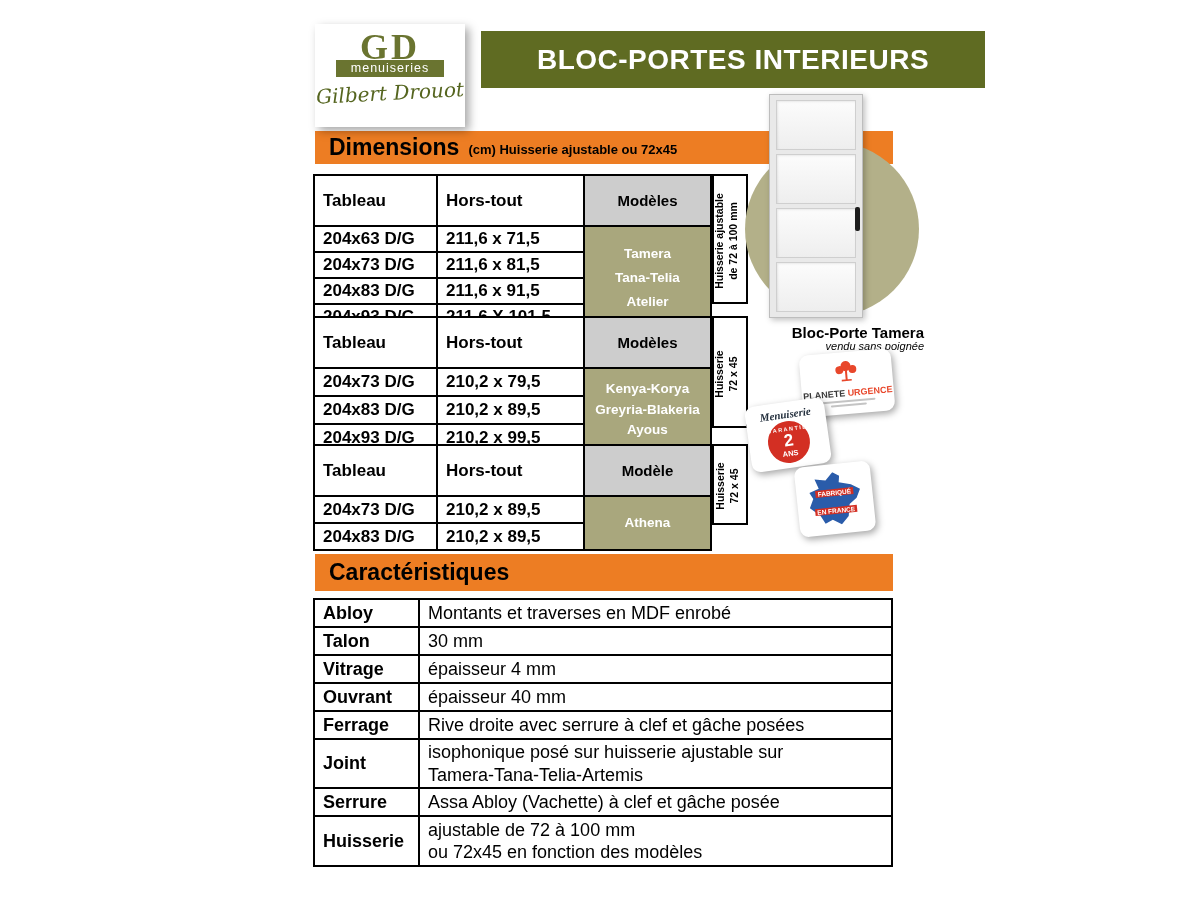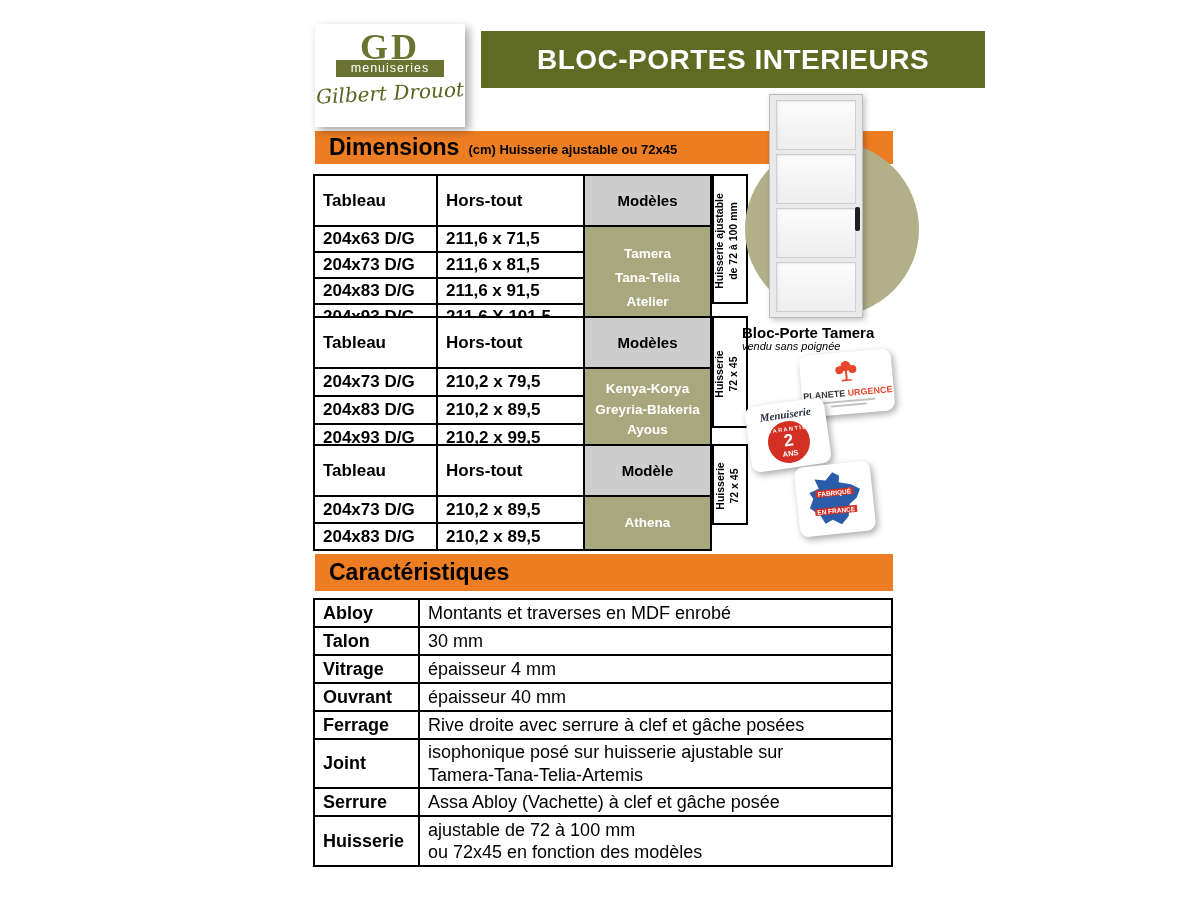--- a/index.html
+++ b/index.html
@@ -54,21 +54,21 @@
   
   .door-circle { position:absolute; left:745px; top:126px; width:174px; height:174px; border-radius:50%;
                  background:#B3B089; z-index:0; }
   .door { position:absolute; left:769px; top:78px; width:94px; height:224px; background:#E9E9E9;
           border:1px solid #BDBDBD; padding:5px 6px; display:flex; flex-direction:column; gap:4px;
           box-shadow:2px 2px 6px rgba(0,0,0,0.25); z-index:1; }
   .door .panel { flex:1; background:linear-gradient(180deg,#FCFCFC,#EEEEEE); border:1px solid #CFCFCF;
                  box-shadow:inset 1px 1px 2px rgba(0,0,0,0.08); }
   .door .handle { position:absolute; right:2px; top:112px; width:5px; height:24px; background:#1E1E1E;
                   border-radius:2px; }
-  .door-caption { position:absolute; left:742px; top:308px; width:182px; text-align:left; z-index:2; }
+  .door-caption { position:absolute; left:742px; top:308px; width:182px; text-align:right; z-index:2; }
   .door-caption .cap { font-weight:bold; font-size:15px; }
   .door-caption .sub { font-style:italic; font-size:11px; margin-top:-1px; }
 
   
   .badge { position:absolute; background:#fff; border-radius:9px; box-shadow:2px 3px 7px rgba(0,0,0,0.35);
            display:flex; flex-direction:column; align-items:center; justify-content:center; z-index:2; }
   .badge-planete { left:801px; top:336px; width:92px; height:62px; transform:rotate(-5deg); }
   .planete-text { font-size:9px; font-weight:bold; margin-top:2px; white-space:nowrap; }
   .planete-text .p1 { color:#3A3A3A; }
   .planete-text .p2 { color:#E8472B; }

